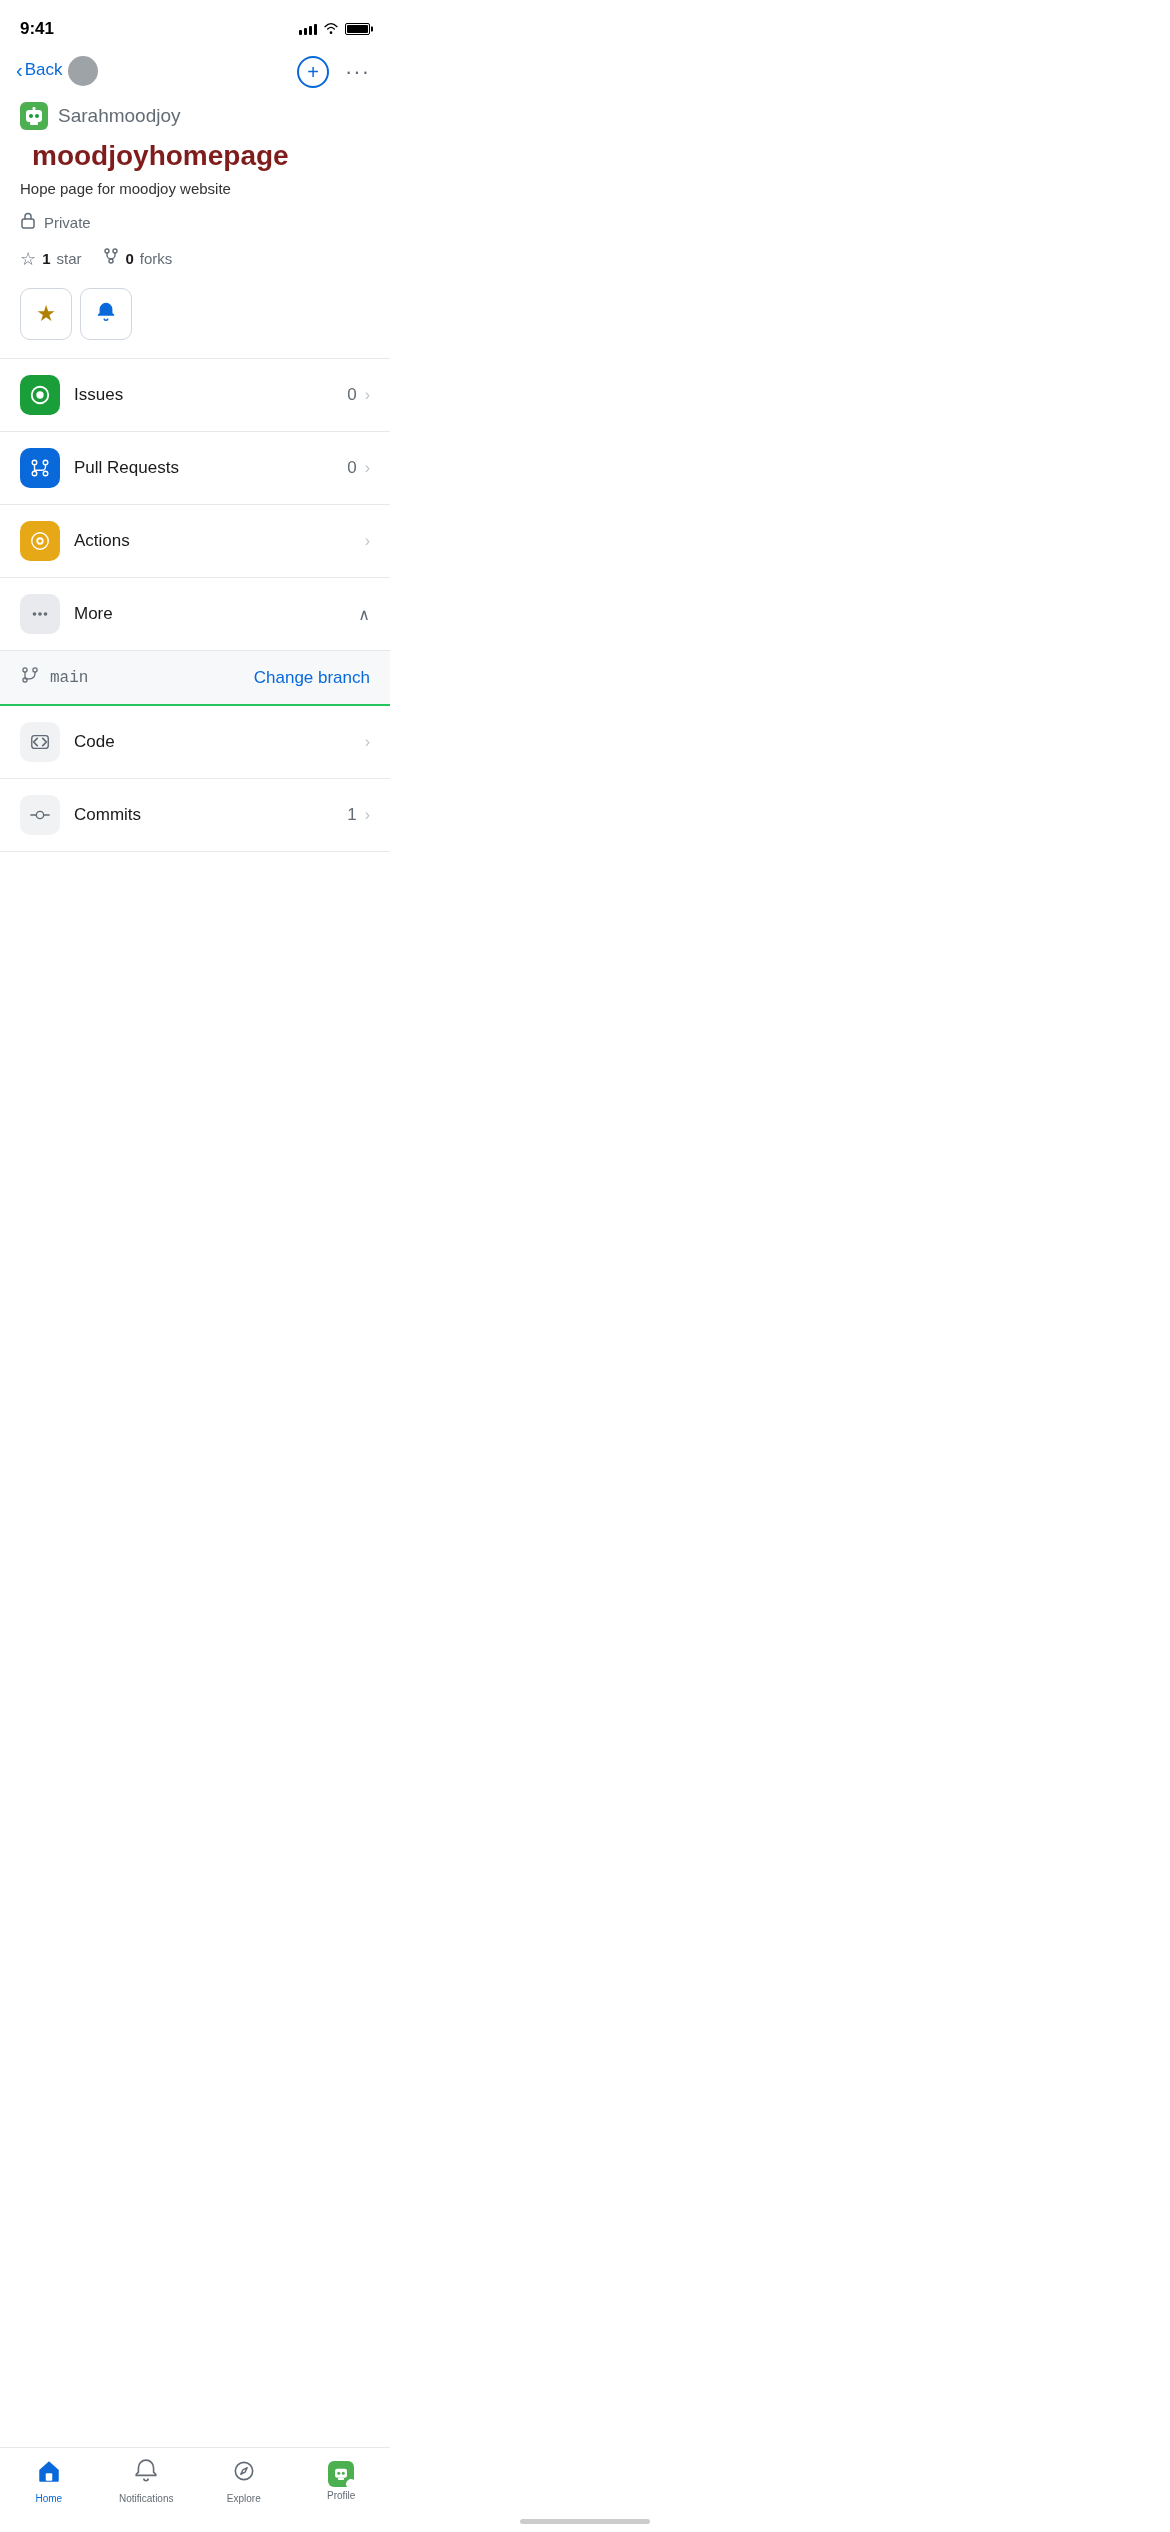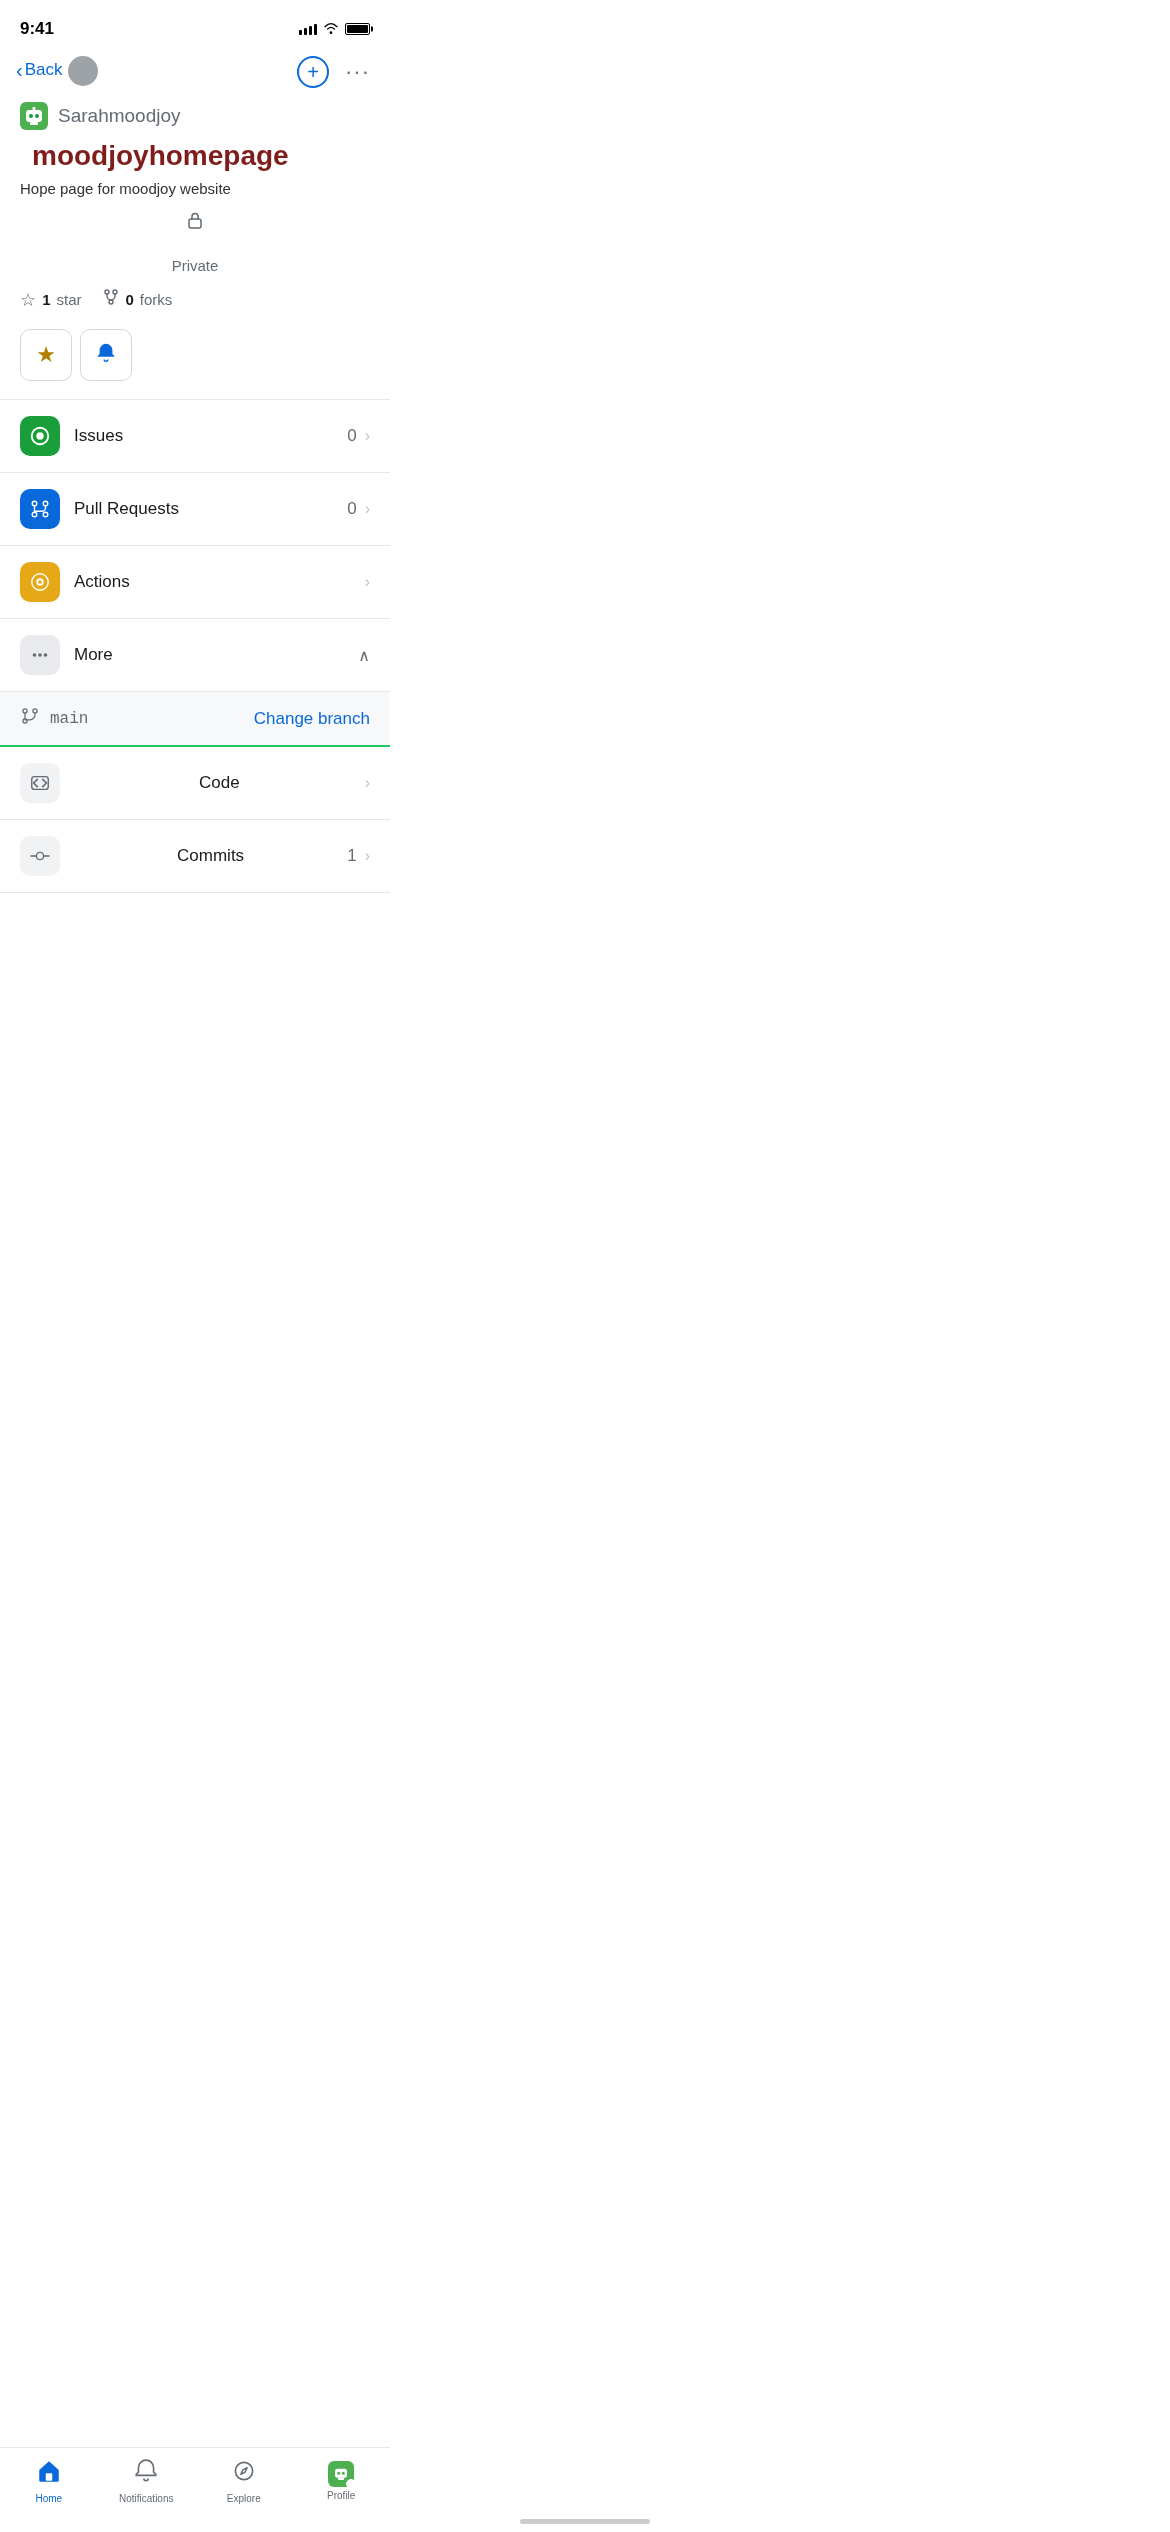--- a/index.html
+++ b/index.html
@@ -148,23 +148,22 @@
     .repo-desc {
       font-size: 15px;
       color: #333;
       padding: 0 20px 14px 20px;
     }
 
     
     .private-row {
       display: flex;
       align-items: center;
-      gap: 24px;
+      gap: 8px;
       padding: 0 20px 14px 20px;
-      flex-direction: column;
     }
     .lock-icon {
       color: #636b74;
       font-size: 16px;
     }
     .private-text {
       font-size: 15px;
       color: #636b74;
     }
 
@@ -318,21 +317,20 @@
     }
     .change-branch-btn {
       color: #0969da;
       font-size: 17px;
       cursor: pointer;
     }
 
     
     .file-list {
       background: #fff;
-      text-align: center;
     }
     .file-item {
       display: flex;
       align-items: center;
       padding: 16px 20px;
       border-bottom: 1px solid #e6e8eb;
       cursor: pointer;
     }
     .file-icon-wrap {
       width: 40px;

